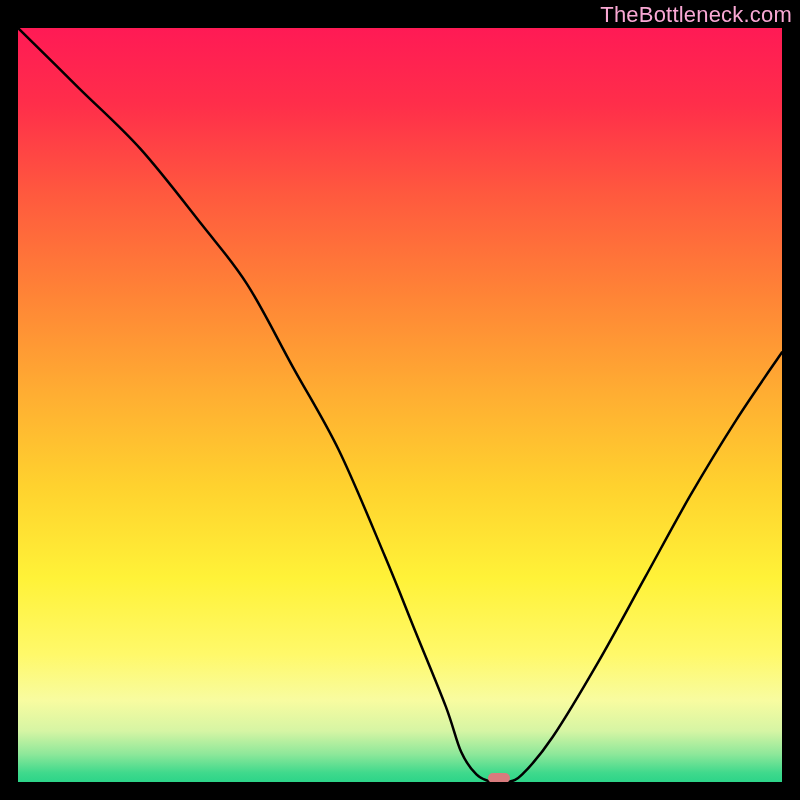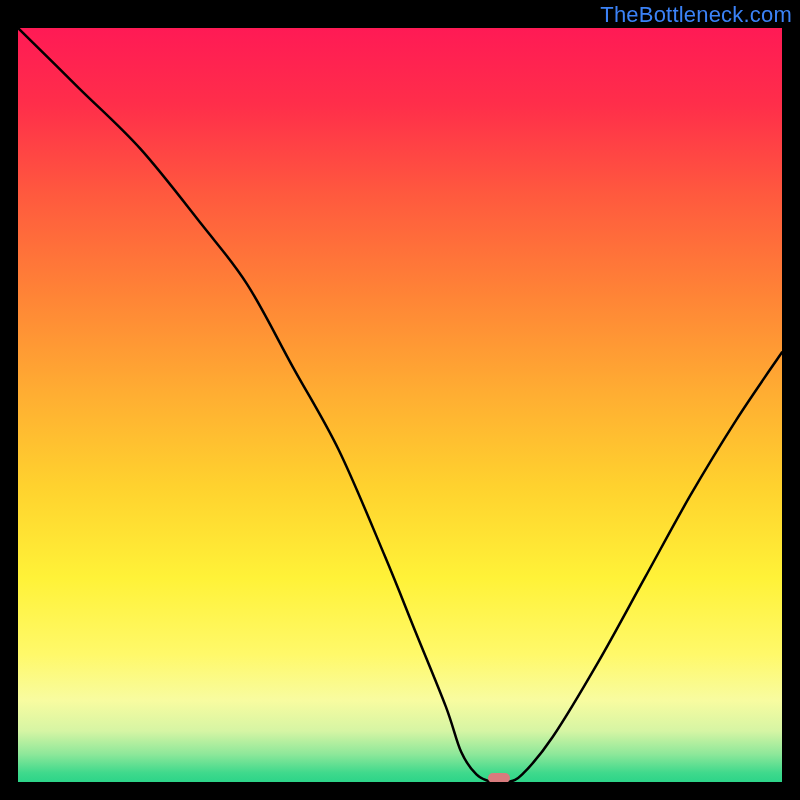--- a/index.html
+++ b/index.html
@@ -14,21 +14,21 @@
   .frame {
     position: relative;
     width: 800px;
     height: 800px;
     background: #000;
   }
   .watermark {
     position: absolute;
     top: 2px;
     right: 8px;
-    color: #3b82f6;
+    color: #f9a8d4;
     font-size: 22px;
     font-weight: 400;
     letter-spacing: 0.2px;
     z-index: 10;
   }
   .plot-area {
     position: absolute;
     left: 18px;
     top: 28px;
     width: 764px;

